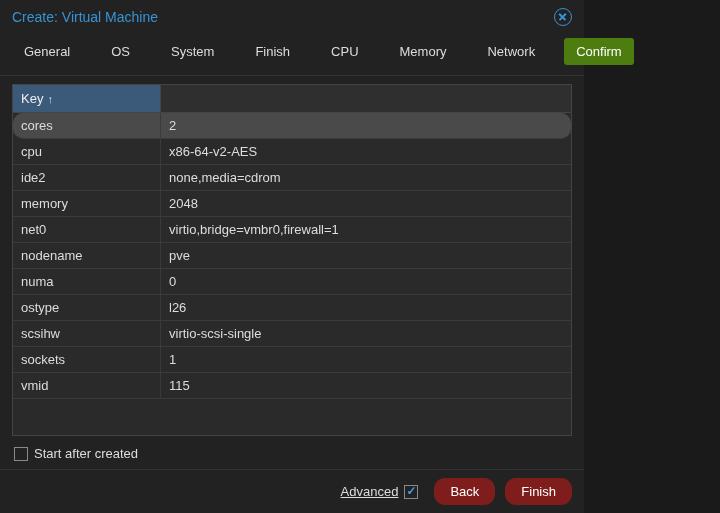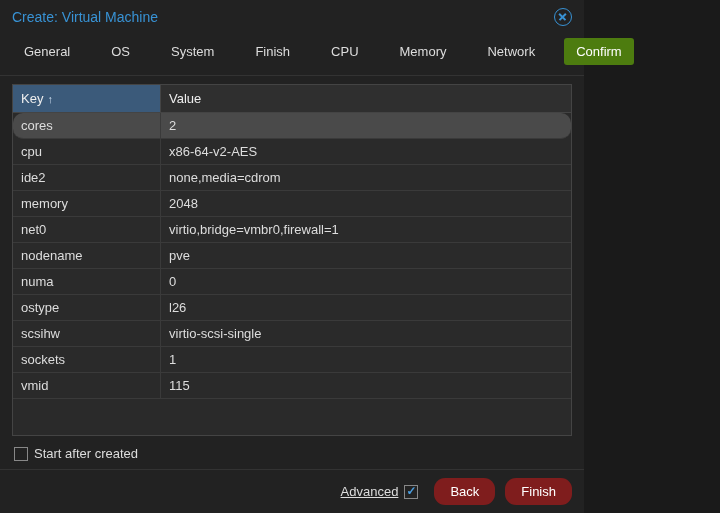--- a/index.html
+++ b/index.html
@@ -193,21 +193,20 @@
   </div>
 
   <div class="body">
 
     <div class="grid">
       <div class="grid-header">
         <div class="gh-cell gh-key">
           <span>Key</span>
           <span class="arrow">↑</span>
         </div>
-        <div class="gh-cell gh-value">Value</div>
       </div>
       <div class="grid-body">
         <div class="row hl">
           <div class="cell key">cores</div>
           <div class="cell val">2</div>
         </div>
         <div class="row">
           <div class="cell key">cpu</div>
           <div class="cell val">x86-64-v2-AES</div>
         </div>

